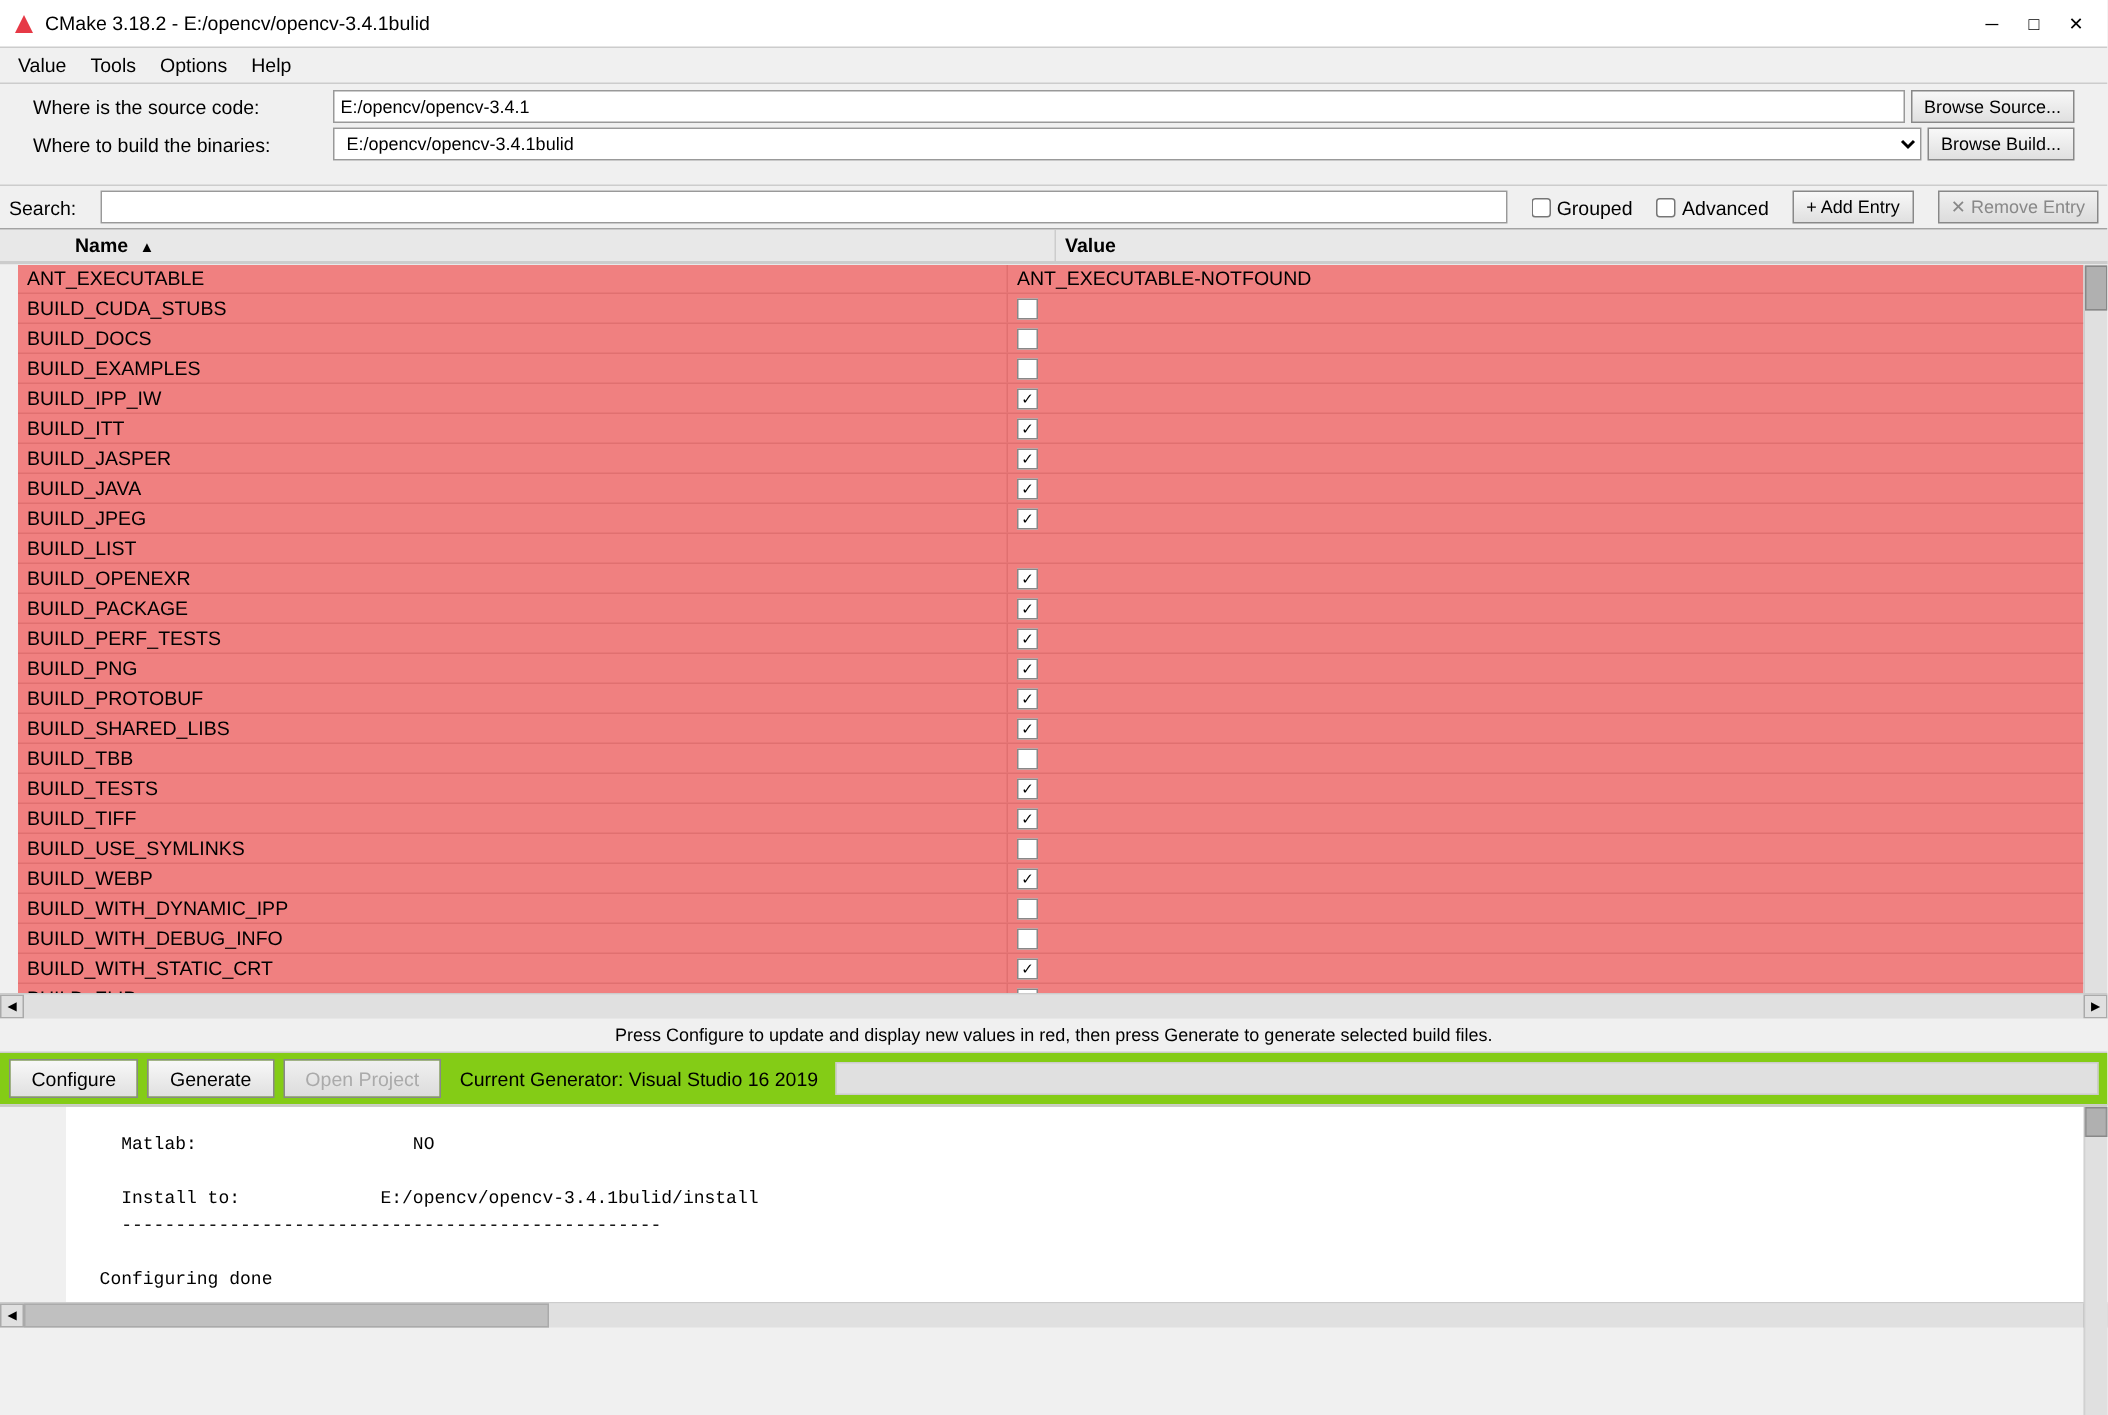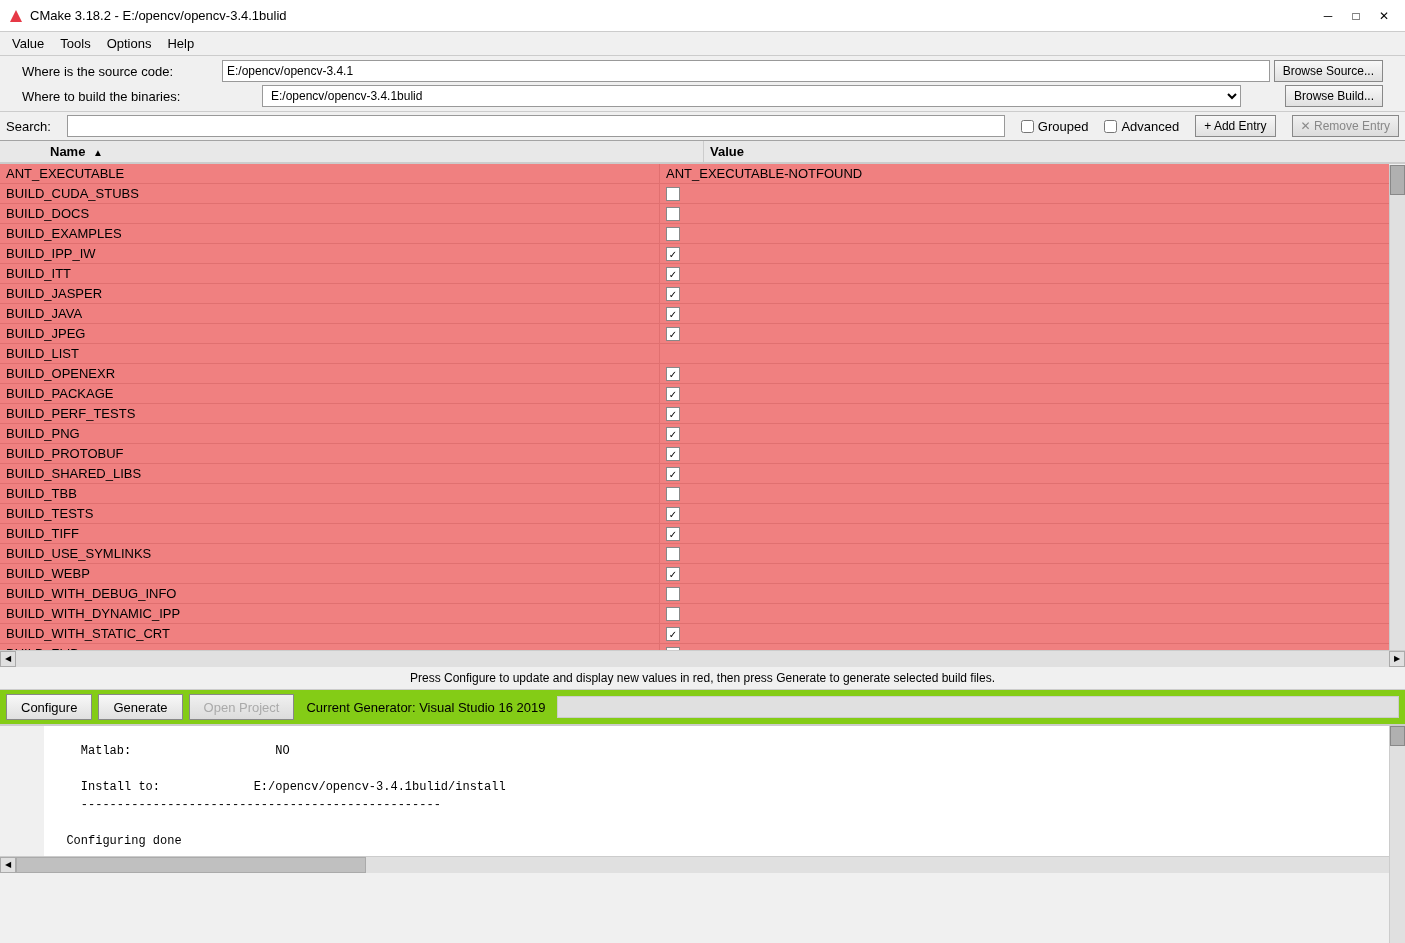--- a/index.html
+++ b/index.html
@@ -62,21 +62,21 @@
     .toolbar {
       background: #f0f0f0;
       padding: 4px 22px;
       border-bottom: 1px solid #ccc;
     }
     .toolbar-row {
       display: flex;
       align-items: center;
       margin-bottom: 3px;
     }
-    .toolbar-row:last-child { margin-bottom: 0; gap: 40px; }
+    .toolbar-row:last-child { margin-bottom: 12px; }
     .toolbar-label {
       font-size: 13px;
       min-width: 200px;
     }
     .toolbar-input {
       flex: 1;
       height: 22px;
       border: 1px solid #999;
       padding: 0 4px;
       font-size: 12px;
@@ -166,20 +166,21 @@
     .col-value {
       flex: 1;
       padding: 3px 6px;
       font-weight: bold;
       font-size: 13px;
     }
     .table-row {
       display: flex;
       background: #f08080;
       border-bottom: 1px solid #e07070;
+      margin-left: 12px;
     }
     .table-row:nth-child(even) { background: #f08080; }
     .cell-name {
       width: 660px;
       min-width: 660px;
       padding: 2px 6px;
       font-size: 13px;
       border-right: 1px solid #e07070;
       color: #000;
     }
@@ -524,27 +525,27 @@
             <div class="checkbox-cell"></div>
           </div>
         </div>
         <div class="table-row">
           <div class="cell-name">BUILD_WEBP</div>
           <div class="cell-value">
             <div class="checkbox-cell">✓</div>
           </div>
         </div>
         <div class="table-row">
+          <div class="cell-name">BUILD_WITH_DYNAMIC_IPP</div>
+          <div class="cell-value">
+            <div class="checkbox-cell"></div>
+          </div>
+        </div>
+        <div class="table-row">
           <div class="cell-name">BUILD_WITH_DEBUG_INFO</div>
-          <div class="cell-value">
-            <div class="checkbox-cell"></div>
-          </div>
-        </div>
-        <div class="table-row">
-          <div class="cell-name">BUILD_WITH_DYNAMIC_IPP</div>
           <div class="cell-value">
             <div class="checkbox-cell"></div>
           </div>
         </div>
         <div class="table-row">
           <div class="cell-name">BUILD_WITH_STATIC_CRT</div>
           <div class="cell-value">
             <div class="checkbox-cell">✓</div>
           </div>
         </div>

